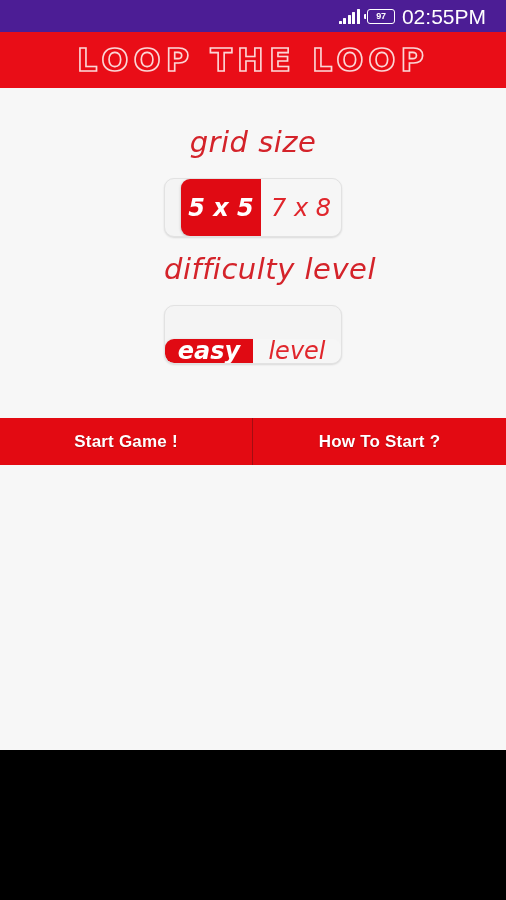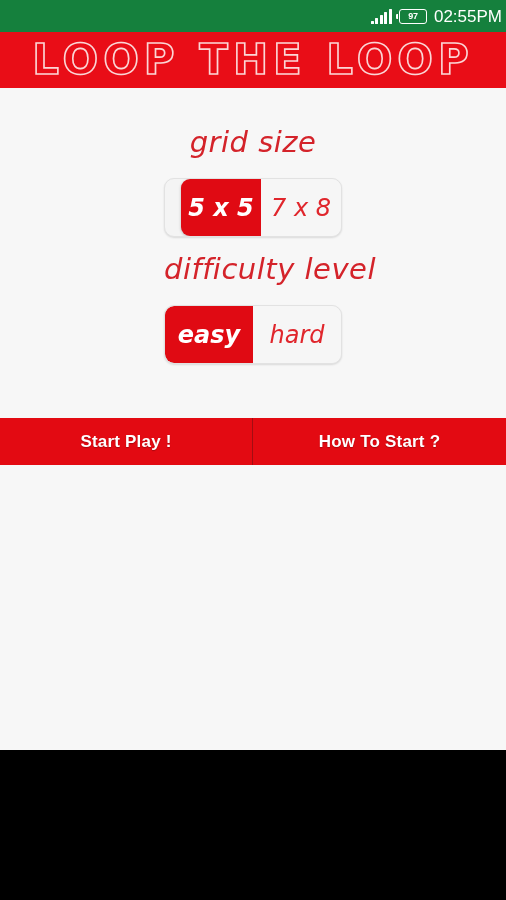--- a/index.html
+++ b/index.html
@@ -21,25 +21,25 @@
     height: 900px;
     background: #000000;
   }
 
   
   .statusbar {
     position: absolute;
     left: 0; top: 0;
     width: 506px;
     height: 32px;
-    background: #15803d;
+    background: #4c1d95;
     display: flex;
     align-items: center;
     justify-content: flex-end;
-    padding-right: 4px;
+    padding-right: 20px;
     box-sizing: border-box;
   }
   .status-right {
     display: flex;
     align-items: center;
     gap: 7px;
   }
   .signal {
     display: flex;
     align-items: flex-end;
@@ -80,42 +80,42 @@
     border-radius: 1px 0 0 1px;
   }
   .battery-level {
     font-size: 9px;
     font-weight: bold;
     color: #ffffff;
     letter-spacing: -0.3px;
     line-height: 1;
   }
   .clock {
-    font-size: 17px;
+    font-size: 21px;
     color: #ffffff;
     letter-spacing: 0px;
     line-height: 1;
     font-family: "Liberation Sans", sans-serif;
   }
 
   
   .appbar {
     position: absolute;
     left: 0; top: 32px;
     width: 506px;
     height: 56px;
     background: #E90D17;
     display: flex;
     align-items: center;
     justify-content: center;
     overflow: hidden;
   }
   .app-title {
     font-family: "DejaVu Sans", sans-serif;
-    font-size: 42px;
+    font-size: 32px;
     font-weight: bold;
     letter-spacing: 5px;
     color: transparent;
     -webkit-text-stroke: 1.6px #FBD6D6;
     text-stroke: 1.6px #FBD6D6;
     white-space: nowrap;
     line-height: 1;
     text-align: right;
   }
 
@@ -152,21 +152,21 @@
     height: 59px;
     background: #F4F4F4;
     border: 1px solid #E2E2E2;
     border-radius: 10px;
     box-sizing: border-box;
     display: flex;
     overflow: hidden;
     box-shadow: 0 1px 2px rgba(0,0,0,0.12);
   }
   #toggle-grid-size { top: 90px; padding-left: 16px; }
-  #toggle-difficulty { top: 217px; }
+  #toggle-difficulty { top: 217px; align-items: flex-end; }
 
   .seg {
     flex: 1 1 50%;
     display: flex;
     align-items: center;
     justify-content: center;
     font-family: "DejaVu Sans", sans-serif;
     font-size: 24px;
     font-style: italic;
     line-height: 1;
@@ -256,25 +256,25 @@
 
     <div class="segmented" id="toggle-grid-size">
       <div class="seg left on">5 x 5</div>
       <div class="seg right off">7 x 8</div>
     </div>
 
     <div class="section-label" id="label-difficulty">difficulty level</div>
 
     <div class="segmented" id="toggle-difficulty">
       <div class="seg left on">easy</div>
-      <div class="seg right off">hard</div>
+      <div class="seg right off">level</div>
     </div>
 
     <div class="actionbar">
-      <button class="action-btn" id="btn-start-game">Start Play !</button>
+      <button class="action-btn" id="btn-start-game">Start Game !</button>
       <button class="action-btn" id="btn-how-to-play">How To Start ?</button>
     </div>
 
   </div>
 
   <div class="navbar"></div>
 
 </div>
 
 </body></html>

